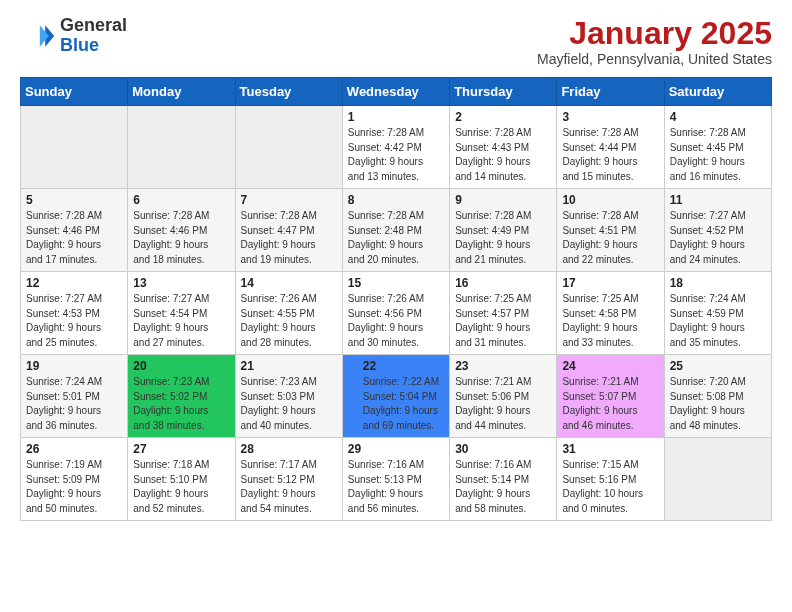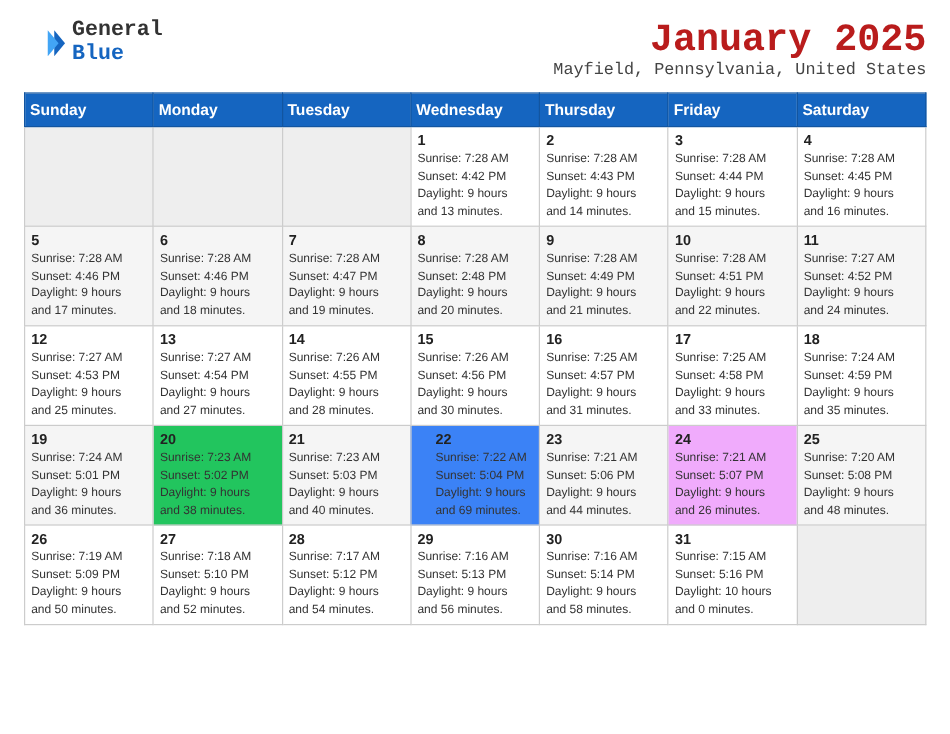--- a/index.html
+++ b/index.html
@@ -12,21 +12,20 @@
     .page {
       width: 792px;
       padding: 16px 20px 16px 20px;
       background: #fff;
     }
     .header {
       display: flex;
       align-items: flex-start;
       justify-content: space-between;
       margin-bottom: 10px;
-      font-family: Liberation Mono, monospace;
     }
     .logo {
       display: flex;
       align-items: center;
       gap: 4px;
     }
     .logo-text {
       font-size: 18px;
       font-weight: bold;
       color: #333;
@@ -229,21 +228,21 @@
           <td style="background: #3b82f6; padding-left: 20px;">
             <span class="day-num">22</span>
             <div class="day-info"><span>Sunrise: 7:22 AM</span><br><span>Sunset: 5:04 PM</span><br><span>Daylight: 9 hours</span><br><span>and 69 minutes.</span></div>
           </td>
           <td style="background: rgb(245, 245, 245);">
             <span class="day-num">23</span>
             <div class="day-info"><span>Sunrise: 7:21 AM</span><br><span>Sunset: 5:06 PM</span><br><span>Daylight: 9 hours</span><br><span>and 44 minutes.</span></div>
           </td>
           <td style="background: #f0abfc; margin-left: 24px;">
             <span class="day-num">24</span>
-            <div class="day-info"><span>Sunrise: 7:21 AM</span><br><span>Sunset: 5:07 PM</span><br><span>Daylight: 9 hours</span><br><span>and 26 minutes.</span></div>
+            <div class="day-info"><span>Sunrise: 7:21 AM</span><br><span>Sunset: 5:07 PM</span><br><span>Daylight: 9 hours</span><br><span>and 46 minutes.</span></div>
           </td>
           <td style="background: rgb(245, 245, 245);">
             <span class="day-num">25</span>
             <div class="day-info"><span>Sunrise: 7:20 AM</span><br><span>Sunset: 5:08 PM</span><br><span>Daylight: 9 hours</span><br><span>and 48 minutes.</span></div>
           </td>
         </tr>
         <tr>
           <td>
             <span class="day-num">26</span>
             <div class="day-info"><span>Sunrise: 7:19 AM</span><br><span>Sunset: 5:09 PM</span><br><span>Daylight: 9 hours</span><br><span>and 50 minutes.</span></div>

